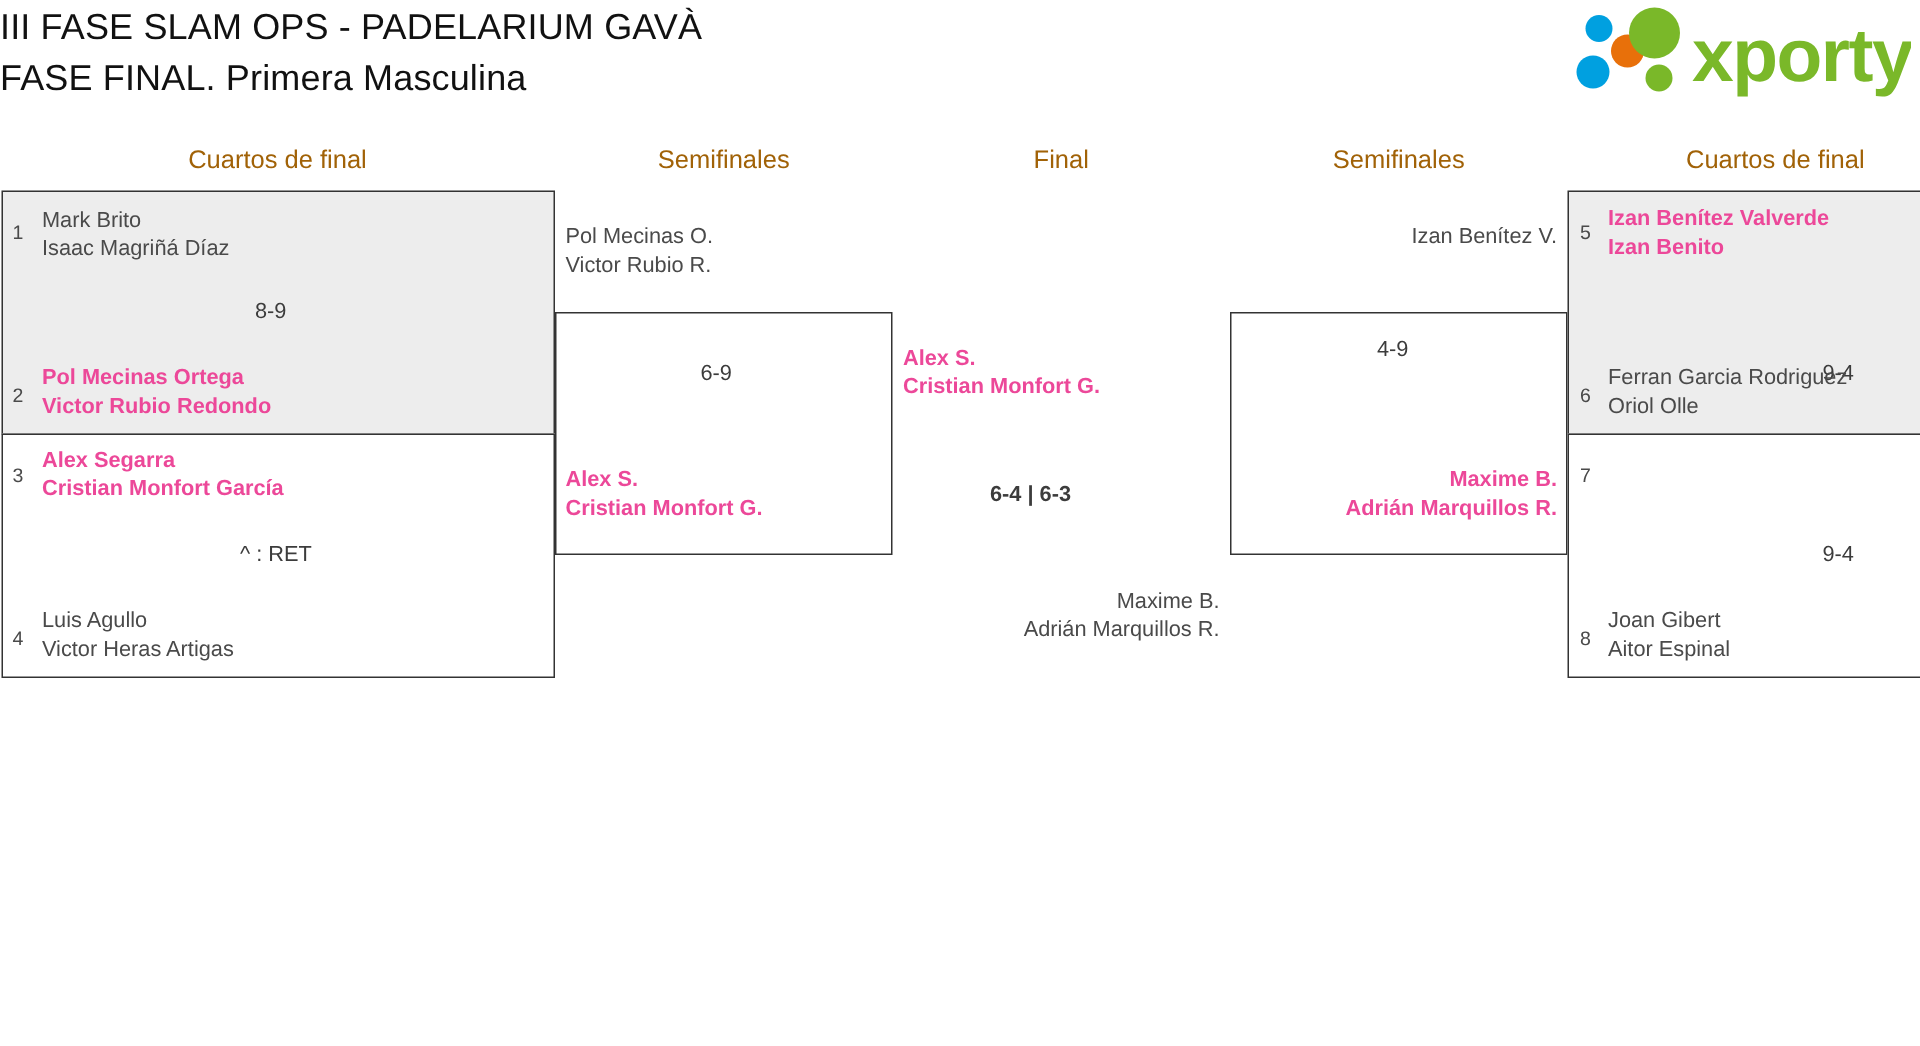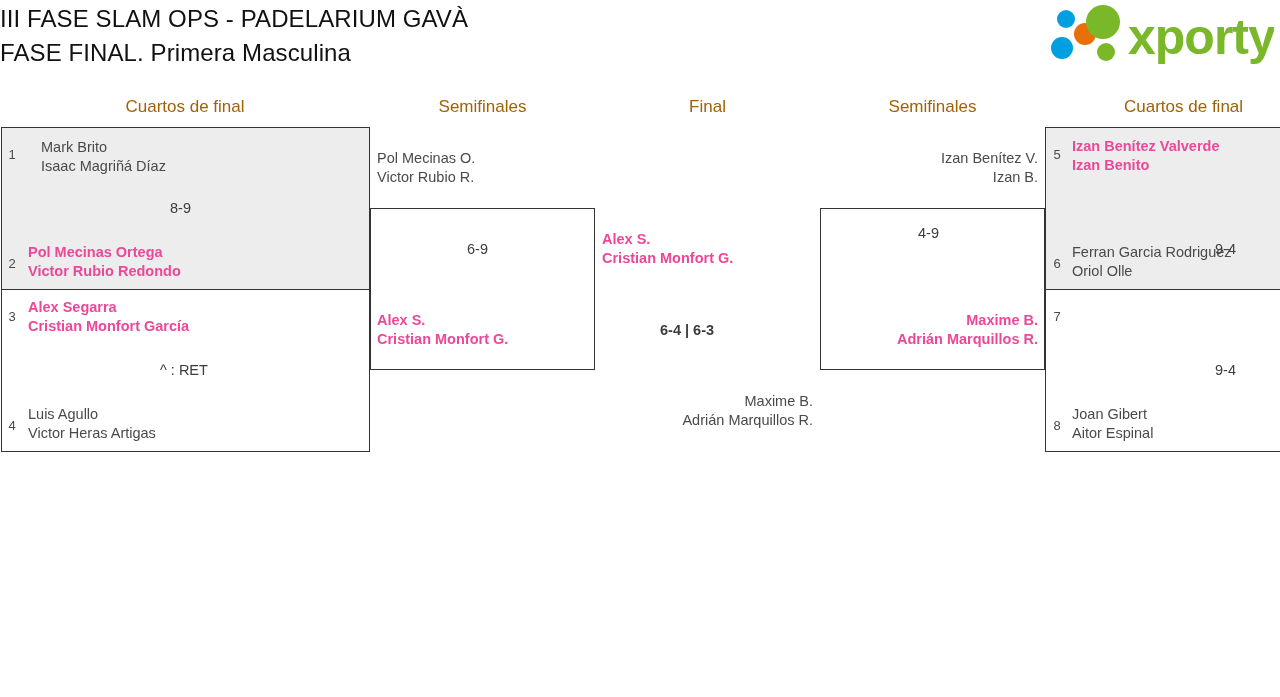--- a/index.html
+++ b/index.html
@@ -105,21 +105,21 @@
   <div class="round-header" style="left:60px;  width:250px;">Cuartos de final</div>
   <div class="round-header" style="left:370px; width:225px;">Semifinales</div>
   <div class="round-header" style="left:600px; width:215px;">Final</div>
   <div class="round-header" style="left:820px; width:225px;">Semifinales</div>
   <div class="round-header" style="left:1124px;width:250px; text-align:left;">Cuartos de final</div>
 
   <div class="box shaded" style="left:1px;  top:127px; width:369px; height:163px;"></div>
   <div class="box" style="left:1px;  top:289px; width:369px; height:163px;"></div>
 
   <div class="seed" style="left:3px;  top:147px;">1</div>
-  <div class="team" style="left:41px; top:138px;">
+  <div class="team" style="left:28px; top:138px;">
     <span class="ln">Mark Brito</span>
     <span class="ln">Isaac Magriñá Díaz</span>
   </div>
   <div class="score" style="left:170px; top:199px;">8-9</div>
   <div class="seed" style="left:3px;  top:256px;">2</div>
   <div class="team win" style="left:28px; top:243px;">
     <span class="ln">Pol Mecinas Ortega</span>
     <span class="ln">Victor Rubio Redondo</span>
   </div>
 
@@ -152,21 +152,20 @@
   </div>
   <div class="score" style="left:660px; top:321px;font-weight:bold;">6-4 | 6-3</div>
   <div class="team right" style="left:613px; top:392px; width:200px;">
     <span class="ln">Maxime B.</span>
     <span class="ln">Adrián Marquillos R.</span>
   </div>
 
   <div class="box" style="left:820px; top:208px; width:225px; height:162px;"></div>
   <div class="team right" style="left:838px; top:149px; width:200px;">
     <span class="ln">Izan Benítez V.</span>
-    <span class="ln">Izan B.</span>
   </div>
   <div class="score" style="left:918px; top:224px;">4-9</div>
   <div class="team win right" style="left:838px; top:311px; width:200px;">
     <span class="ln">Maxime B.</span>
     <span class="ln">Adrián Marquillos R.</span>
   </div>
 
   <div class="box shaded" style="left:1045px; top:127px; width:245px; height:163px;"></div>
   <div class="box" style="left:1045px; top:289px; width:245px; height:163px;"></div>
 

